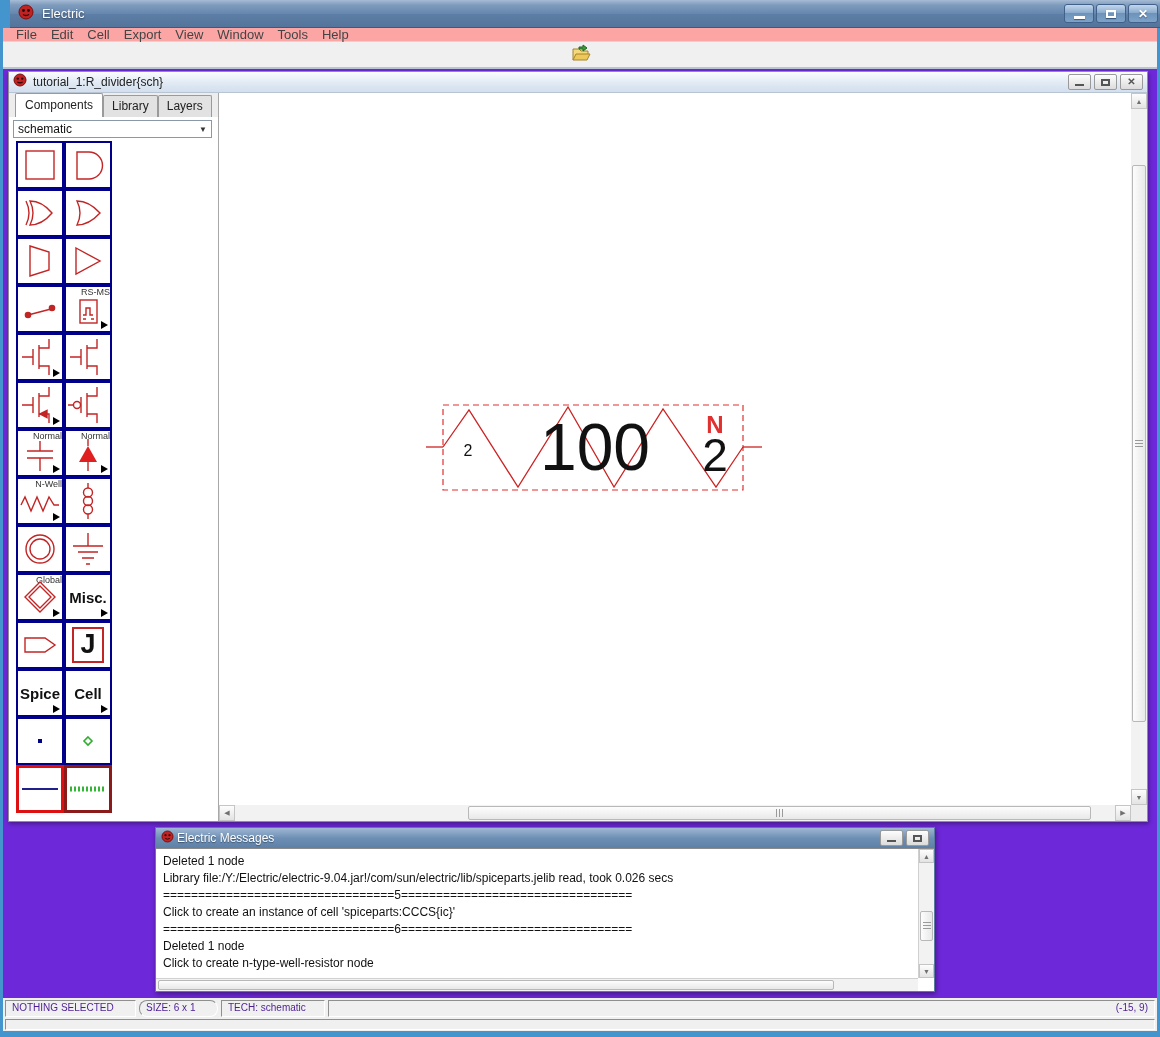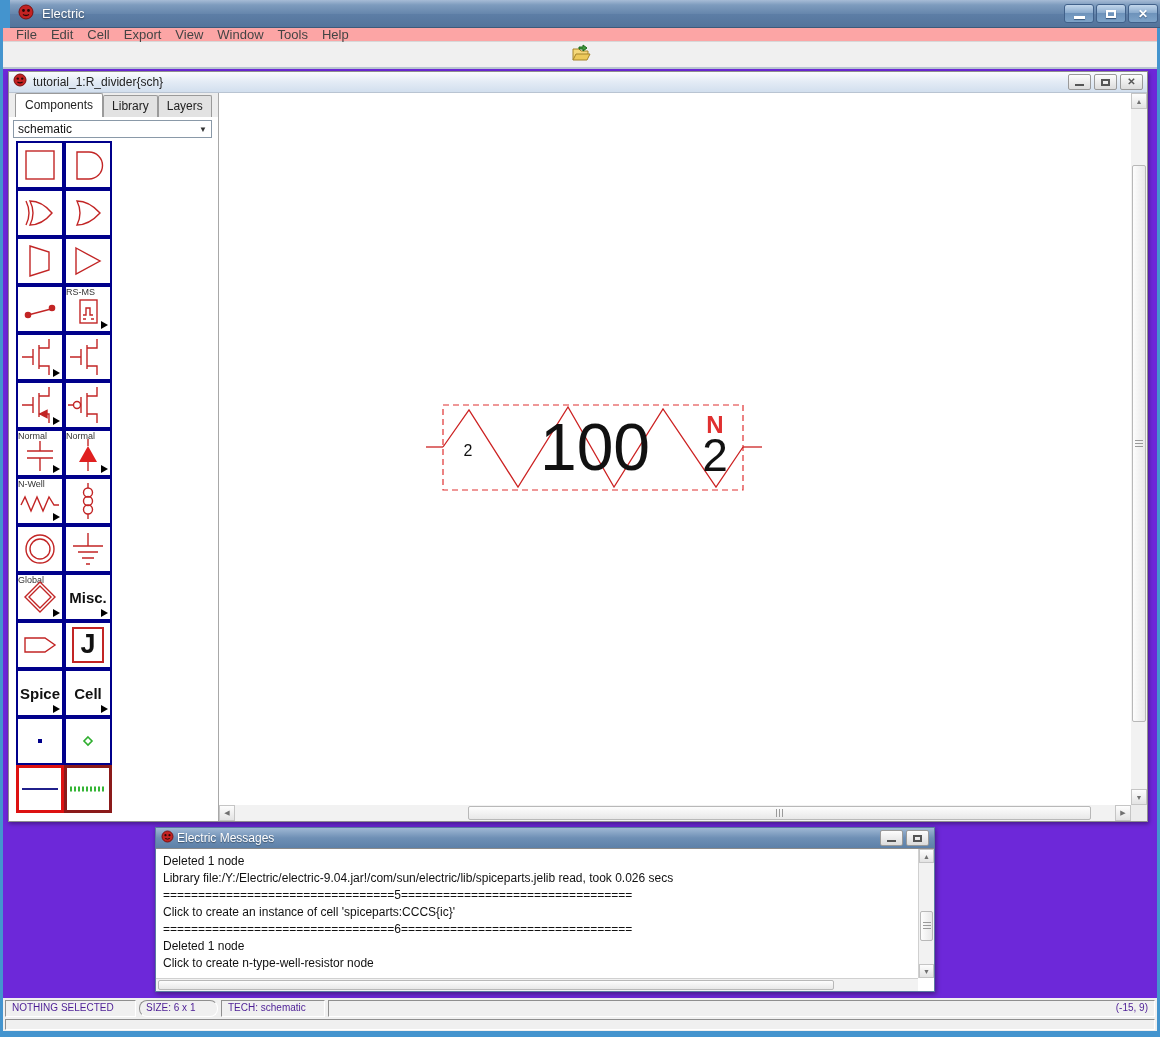--- a/index.html
+++ b/index.html
@@ -73,21 +73,21 @@
 
   .palette { margin-left:8px; margin-top:1px; display:grid;
     grid-template-columns:48px 48px; grid-auto-rows:48px; }
   .pcell { border:2px solid #00008b; background:#fff; position:relative; margin:-1px 0 0 -1px;
     width:48px; height:48px; overflow:hidden; }
   .pcell svg { position:absolute; left:0; top:0; }
   .pcell.arc-wire { border:3px solid #dd1111; }
   .pcell.arc-bus { border:3px solid #8b1a1a; }
   .subarrow { position:absolute; right:2px; bottom:2px; width:0; height:0;
     border-left:7px solid #000; border-top:4.5px solid transparent; border-bottom:4.5px solid transparent; }
-  .plabel { position:absolute; left:0; top:1px; width:100%; text-align:left;
+  .plabel { position:absolute; left:0; top:1px; width:100%; text-align:right;
     font-size:9px; color:#333; line-height:1.1; }
   .plabel-big { position:absolute; left:0; top:50%; transform:translateY(-50%); width:100%;
     text-align:center; font-size:15px; font-weight:bold; color:#111; }
   .plabel-j { position:absolute; left:0; top:50%; transform:translateY(-52%); width:100%;
     text-align:center; font-size:27px; font-weight:bold; color:#111; }
 
   
   .canvas { flex:1; position:relative; background:#fff; overflow:hidden; }
   .resistor-wrap { position:absolute; left:207px; top:305px; width:340px; height:100px; }
   .res-text { position:absolute; color:#111; text-align:center; line-height:1; }

